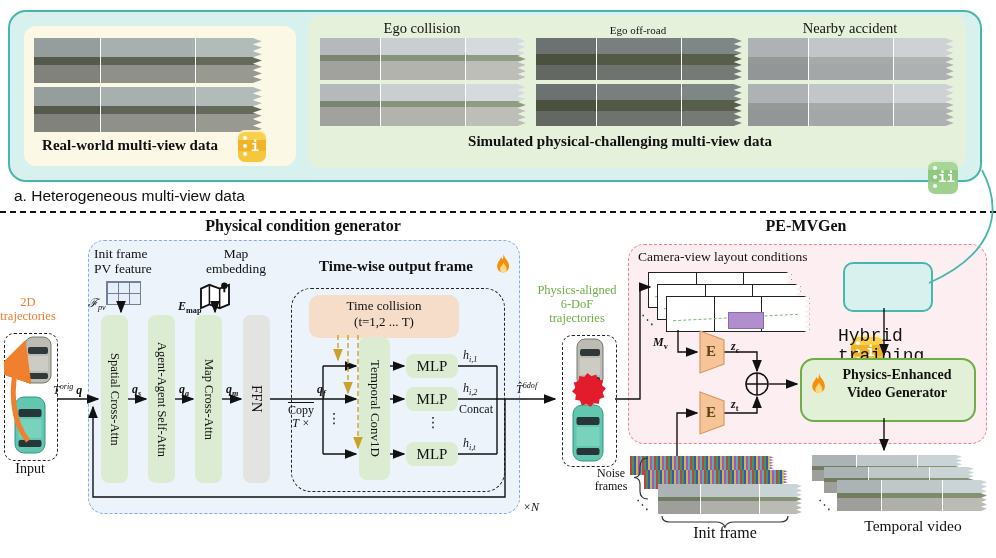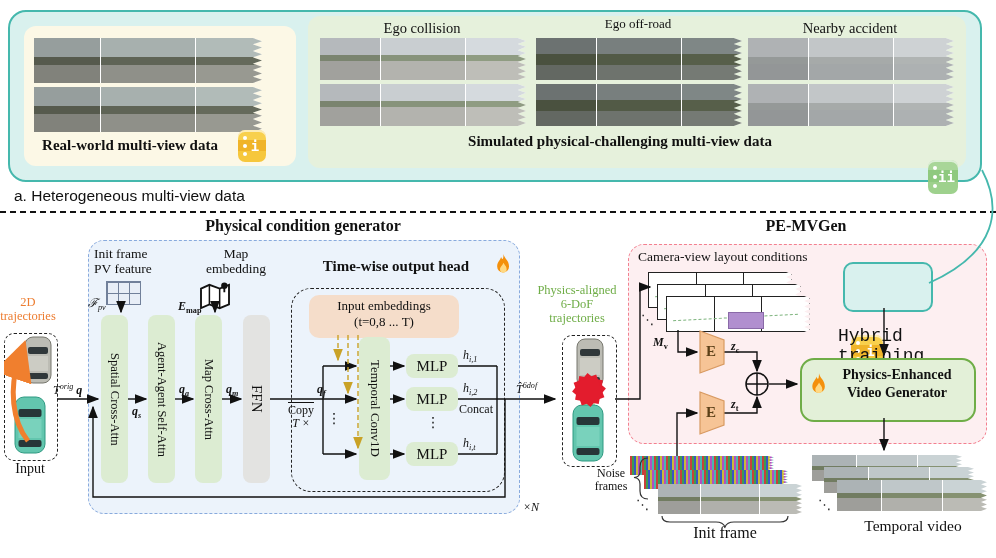--- a/index.html
+++ b/index.html
@@ -82,21 +82,21 @@
     <span class="db-dots">
         <i></i>
         <i></i>
         <i></i>
       </span>
     <span class="db-letter" style="font-size:14px;margin-left:6px;">i</span>
   </div>
 
   <div class="abs green-box" style="left:308px;top:16px;width:658px;height:152px;"></div>
   <div class="abs tc" style="left:322px;top:20px;width:200px;font-size:14.5px;">Ego collision</div>
-  <div class="abs tc" style="left:538px;top:16px;width:200px;font-size:13px;">Ego off-road</div>
+  <div class="abs tc" style="left:538px;top:24px;width:200px;font-size:11px;">Ego off-road</div>
   <div class="abs tc" style="left:750px;top:20px;width:200px;font-size:14.5px;">Nearby accident</div>
 
   <div class="abs strip zz" style="left:320px;top:38px;width:206px;height:42px;">
       <div class="cell sc-col"></div>
       <div class="cell w sc-col"></div>
       <div class="cell sc-col"></div>
     </div>
   <div class="abs strip zz" style="left:320px;top:84px;width:206px;height:42px;">
       <div class="cell sc-col"></div>
       <div class="cell w sc-col"></div>
@@ -176,38 +176,38 @@
   <div class="abs gblock" style="left:195px;top:315px;width:27px;height:168px;">
       <div class="vtext" style="font-size:12.5px;">Map Cross-Attn</div>
     </div>
   <div class="abs grayblock" style="left:243px;top:315px;width:27px;height:168px;">
       <div class="vtext" style="font-size:15px;">FFN</div>
     </div>
 
   <div class="abs i small" style="left:53px;top:383px;">
     <span>T</span><sup>orig</sup> <span class="b">q</span>
   </div>
-  <div class="abs b i small" style="left:132px;top:405px;text-align:center;"><span>q</span><sub>s</sub></div>
+  <div class="abs b i small" style="left:132px;top:383px;text-align:center;"><span>q</span><sub>s</sub></div>
   <div class="abs b i small" style="left:179px;top:383px;"><span>q</span><sub>a</sub></div>
   <div class="abs b i small" style="left:226px;top:383px;"><span>q</span><sub>m</sub></div>
   <div class="abs b i small" style="left:293px;top:383px;padding-left:24px;"><span>q</span><sub>f</sub></div>
   <div class="abs small" style="left:288px;top:402px;">
       <div style="border-top:1px solid #111;padding-top:1px;">Copy</div>
       <div class="i tc">T ×</div>
     </div>
 
-  <div class="abs b tc" style="left:300px;top:258px;width:192px;font-size:15px;">Time-wise output head</div>
+  <div class="abs b tc" style="left:300px;top:258px;width:192px;font-size:15px;">Time-wise output frame</div>
   <svg class="abs" style="left:494px;top:253px;" width="19" height="24" viewBox="0 0 24 30">
     <path d="M12 1 C13 7 19 9 19 17 A7.5 7.5 0 0 1 4 17 C4 11 8 9 9 5 C10 8 12 10 12 1 Z" fill="#f4900c"></path>
     <path d="M12 12 C14 16 16 16.5 16 20.5 A4.2 4.2 0 0 1 7.6 20.5 C7.6 17 10.5 16 12 12 Z" fill="#ffd983"></path>
   </svg>
   <div class="abs head-box" style="left:291px;top:288px;width:212px;height:202px;"></div>
   <div class="abs peach-box tc" style="left:309px;top:295px;width:150px;height:40px;font-size:13px;padding-top:3px;">
-    <div>Input embeddings</div>
-    <div>(t=0,8 ... T)</div>
+    <div>Time collision</div>
+    <div>(t=1,2 ... T)</div>
   </div>
   <div class="abs gblock" style="left:359px;top:337px;width:31px;height:143px;">
       <div class="vtext" style="font-size:13px;">Temporal Conv1D</div>
     </div>
   <div class="abs gblock tc" style="left:406px;top:354px;width:52px;height:24px;font-size:15px;line-height:24px;"><span>MLP</span></div>
   <div class="abs gblock tc" style="left:406px;top:387px;width:52px;height:24px;font-size:15px;line-height:24px;"><span>MLP</span></div>
   <div class="abs gblock tc" style="left:406px;top:442px;width:52px;height:24px;font-size:15px;line-height:24px;"><span>MLP</span></div>
   <div class="abs" style="left:327px;top:410px;font-size:14px;">⋮</div>
   <div class="abs" style="left:426px;top:414px;font-size:14px;">⋮</div>
   <div class="abs i small" style="left:463px;top:349px;"><span>h</span><sub>i,1</sub></div>

